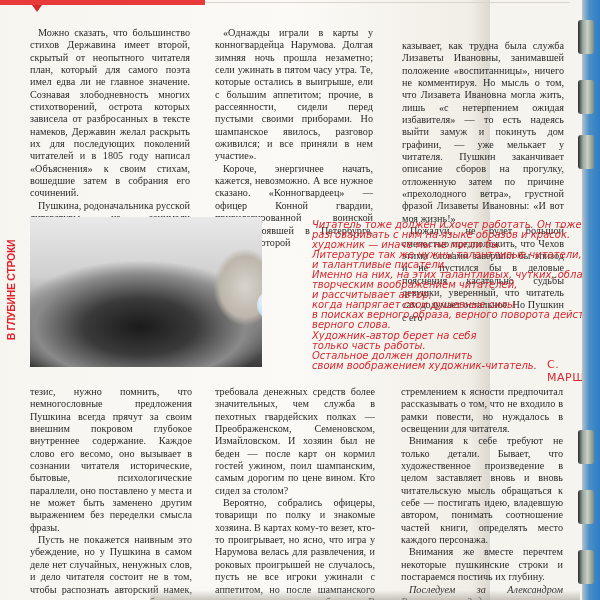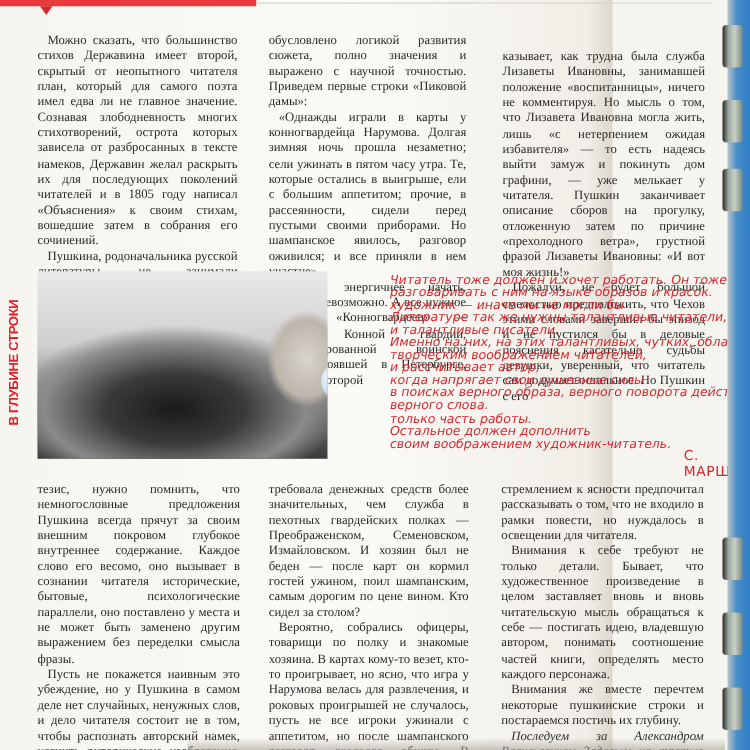--- a/index.html
+++ b/index.html
@@ -90,21 +90,20 @@
 <div class="page">
   <div class="top-banner"></div>
   <div class="top-banner-tri"></div>
   <div class="top-line"></div>
 
   <div class="col" style="left:30px; top:27px; width:160px;">
     <p>Можно сказать, что большинство стихов Державина имеет второй, скрытый от неопытного читателя план, который для самого поэта имел едва ли не главное значение. Сознавая злободневность многих стихотворений, острота которых зависела от разбросанных в тексте намеков, Державин желал раскрыть их для последующих поколений читателей и в 1805 году написал «Объяснения» к своим стихам, вошедшие затем в собрания его сочинений.</p>
     <p>Пушкина, родоначальника русской литературы, не занимали придворные новости и поэтические недомолвки. Он работал для широких кругов читателей и всегда хотел быть им понятным — он краток и точен. Однако, повторяя за ним этот</p>
   </div>
   <div class="col" style="left:215px; top:27px; width:158px;">
-    <p class="noindent">обусловлено логикой развития сюжета, полно значения и выражено с научной точностью. Приведем первые строки «Пиковой дамы»:</p>
     <p>«Однажды играли в карты у конногвардейца Нарумова. Долгая зимняя ночь прошла незаметно; сели ужинать в пятом часу утра. Те, которые остались в выигрыше, ели с большим аппетитом; прочие, в рассеянности, сидели перед пустыми своими приборами. Но шампанское явилось, разговор оживился; и все приняли в нем участие».</p>
     <p>Короче, энергичнее начать, кажется, невозможно. А все нужное сказано. «Конногвардеец» — офицер Конной гвардии, привилегированной воинской части, стоявшей в Петербурге, служба в которой</p>
   </div>
   <div class="col" style="left:402px; top:27px; width:162px;margin-top:13px;">
     <p class="noindent">казывает, как трудна была служба Лизаветы Ивановны, занимавшей положение «воспитанницы», ничего не комментируя. Но мысль о том, что Лизавета Ивановна могла жить, лишь «с нетерпением ожидая избавителя» — то есть надеясь выйти замуж и покинуть дом графини, — уже мелькает у читателя. Пушкин заканчивает описание сборов на прогулку, отложенную затем по причине «прехолодного ветра», грустной фразой Лизаветы Ивановны: «И вот моя жизнь!»</p>
     <p>Пожалуй, не будет большой смелостью предположить, что Чехов этими словами завершил бы эпизод и не пустился бы в деловые пояснения касательно судьбы девушки, уверенный, что читатель сам додумает остальное. Но Пушкин с его</p>
   </div>
 
   <div class="vert-title">
     <span>В ГЛУБИНЕ СТРОКИ</span>
@@ -119,20 +118,21 @@
     <div>разговаривать с ним на языке образов и красок.</div>
     <div>художник — иначе мы не могли бы</div>
     <div>Литературе так же нужны талантливые читатели, как</div>
     <div>и талантливые писатели.</div>
     <div>Именно на них, на этих талантливых, чутких, обладающих</div>
     <div>творческим воображением читателей,</div>
     <div>и рассчитывает автор,</div>
     <div>когда напрягает свои душевные силы</div>
     <div>в поисках верного образа, верного поворота действия,</div>
     <div>верного слова.</div>
+    <div>Художник-автор берет на себя</div>
     <div>только часть работы.</div>
     <div>Остальное должен дополнить</div>
     <div>своим воображением художник-читатель.</div>
   </div>
   <div class="quote-author">С. МАРШАК</div>
 
   <div class="col" style="left:30px; top:386px; width:162px;">
     <p class="noindent">тезис, нужно помнить, что немногословные предложения Пушкина всегда прячут за своим внешним покровом глубокое внутреннее содержание. Каждое слово его весомо, оно вызывает в сознании читателя исторические, бытовые, психологические параллели, оно поставлено у места и не может быть заменено другим выражением без переделки смысла фразы.</p>
     <p>Пусть не покажется наивным это убеждение, но у Пушкина в самом деле нет случайных, ненужных слов, и дело читателя состоит не в том, чтобы распознать авторский намек, уяснить риторические изобретения, а в том, чтобы представить реальное содержание понятий, вводимых автором, учиться вглядываться в них. В текстах Пушкина все связано,</p>
   </div>

